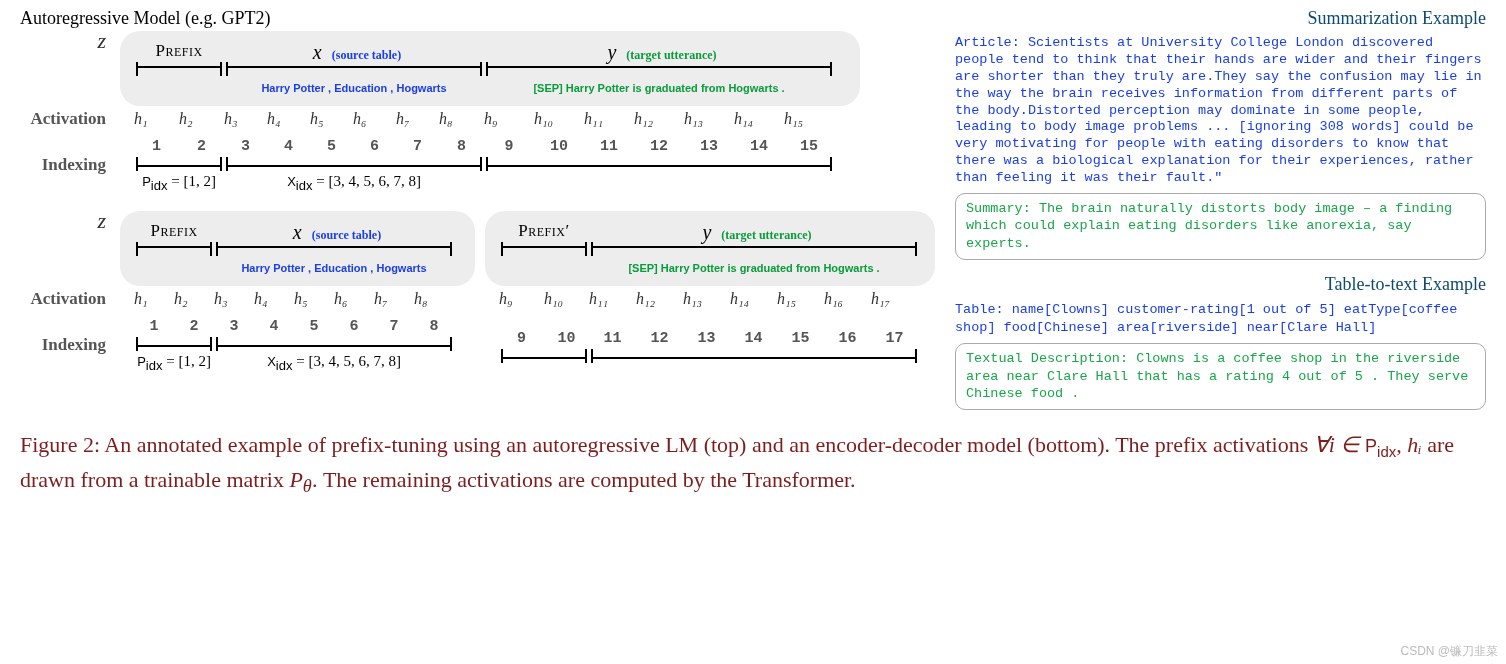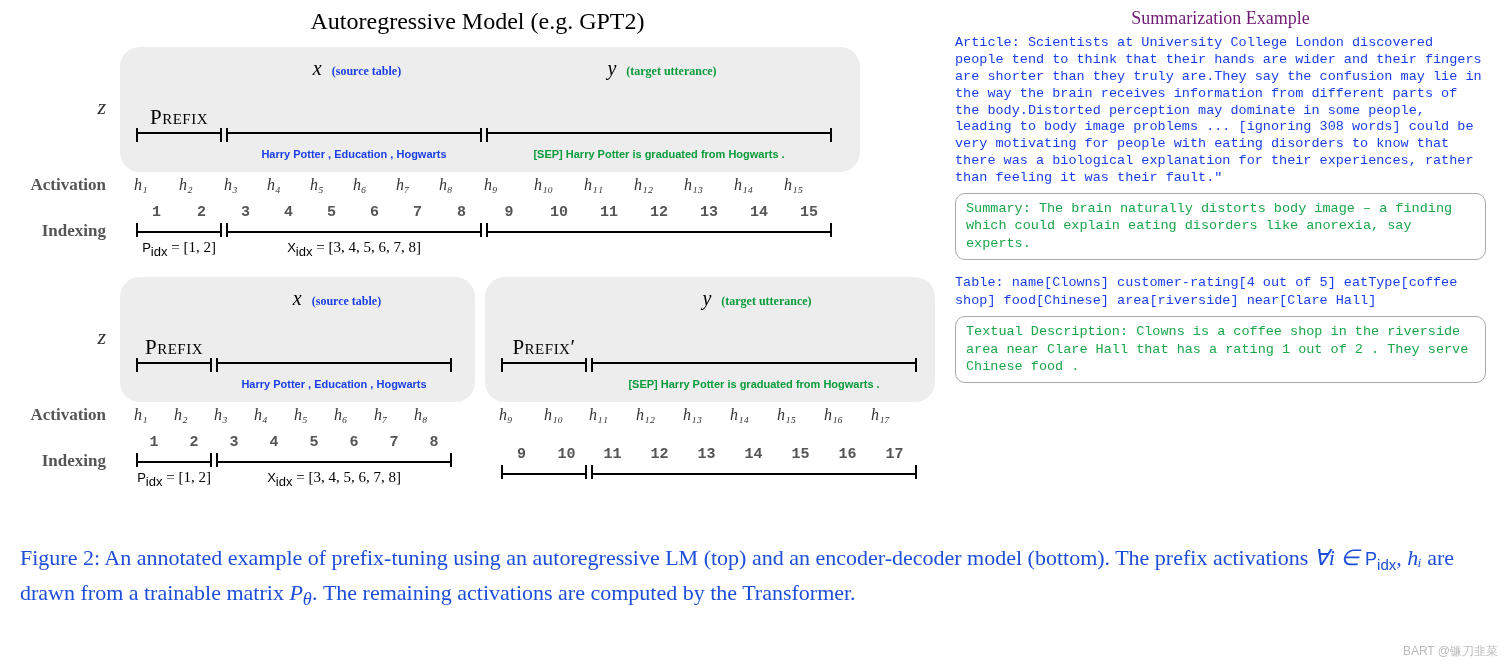--- a/index.html
+++ b/index.html
@@ -9,21 +9,21 @@
     width: 1506px;
     height: 664px;
     padding: 8px 20px;
     position: relative;
     font-size: 17px;
   }
   .main-row { display: flex; gap: 20px; }
   .left-col { flex: 1.6; }
   .right-col { flex: 1; font-family: 'Courier New', monospace; font-size: 13.5px; }
 
-  .model-title { text-align: center; font-size: 24px; margin-bottom: 12px; font-family: Georgia, serif; }
+  .model-title { text-align: left; font-size: 18px; margin-bottom: 2px; font-family: Georgia, serif; }
   .model-title-row { display:flex; }
   .model-title-row .spacer1 { width:490px; }
   .model-title-row .title2 { text-align:center; }
 
   .diagram-row { display: flex; align-items: center; margin-bottom: 6px; }
   .row-label {
     width: 100px; text-align: right; padding-right: 14px;
     font-family: Georgia, serif; color: #555; font-size: 17px;
   }
   .row-label.italic { font-style: italic; color: #333; font-size: 22px; }
@@ -31,21 +31,21 @@
 
   .panel {
     background: #ededed; border-radius: 20px; padding: 10px 14px 8px 14px;
     position: relative; display: inline-block;
   }
   .panel-row1 { width: 740px; }
   .panel-row2 { width: 355px; }
   .panel-row2b { width: 450px; margin-left: 10px; }
 
   .section-labels { display: flex; font-family: Georgia, serif; font-size: 16px; padding-bottom:2px; }
-  .prefix-lbl { font-variant: small-caps; font-size:21px; letter-spacing:0.5px;margin-top:48px; }
+  .prefix-lbl { font-variant: small-caps; font-size:17px; letter-spacing:0.5px; }
   .var-lbl { font-style: italic; font-size: 20px; padding: 0 6px; }
   .anno { font-size: 12px; }
   .blue { color: #1a3ee8; font-weight: bold; }
   .green { color: #0a9b3b; font-weight: bold; }
 
   .top-brackets { display:flex; height:12px; }
   .tbrk { border-top:2px solid #000; border-left:2px solid #000; border-right:2px solid #000; height:10px; margin:0 2px; position:relative; }
   .tbrk::before, .tbrk::after { content:''; position:absolute; top:-6px; width:2px; height:6px; background:#000; }
   .tbrk::before { left:-2px; } .tbrk::after { right:-2px; }
 
@@ -58,32 +58,32 @@
 
   .bot-brackets { display:flex; height:12px; }
   .bbrk { border-bottom:2px solid #000; border-left:2px solid #000; border-right:2px solid #000; height:10px; margin:0 2px; position:relative; }
   .bbrk::before, .bbrk::after { content:''; position:absolute; bottom:-6px; width:2px; height:6px; background:#000; }
   .bbrk::before { left:-2px; } .bbrk::after { right:-2px; }
 
   .idx-labels { display:flex; font-family:Georgia, serif; font-size:15px; padding-top:4px; }
   .idx-labels .seg { text-align:center; }
   .idx-labels .sf { font-family: sans-serif; font-size:13px; }
 
-  .right-title { text-align:center; font-family:Georgia,serif; font-size:18px; margin-bottom:6px; color:#701a75; }
+  .right-title { text-align:right; font-family:Georgia,serif; font-size:18px; margin-bottom:6px; color:#0c4a6e; }
   .article-block { color:#1a3ee8; line-height:1.25; margin-bottom:6px; }
   .summary-block {
     border:1.5px solid #aaa; border-radius:10px; padding:6px 10px;
     color:#1aa64a; line-height:1.3; margin-bottom:14px;
   }
   .table-block { color:#1a3ee8; line-height:1.35; margin-bottom:6px; }
   .desc-block { border:1.5px solid #aaa; border-radius:10px; padding:6px 10px; color:#1aa64a; line-height:1.3; }
 
   .caption {
     font-family: Georgia, 'Times New Roman', serif;
-    font-size: 22px; line-height:1.5; margin-top:34px; color:#1d4ed8;
+    font-size: 22px; line-height:1.5; margin-top:18px; color:#7f1d1d;
     max-width: 1460px;
   }
   .caption .math { font-style: italic; }
   .caption .sf { font-family: sans-serif; font-style: normal; font-size:18px; }
 
   .watermark {
     position:absolute; bottom:4px; right:8px; color:#bbb;
     font-size:12px; font-family: sans-serif;
   }
 
@@ -302,22 +302,23 @@
       </div>
     </div>
 
   </div>
 
   <div class="right-col">
     <div class="right-title">Summarization Example</div>
     <div class="article-block">Article: Scientists at University College London discovered people tend to think that their hands are wider and their fingers are shorter than they truly are.They say the confusion may lie in the way the brain receives information from different parts of the body.Distorted perception may dominate in some people, leading to body image problems ... [ignoring 308 words] could be very motivating for people with eating disorders to know that there was a biological explanation for their experiences, rather than feeling it was their fault."</div>
     <div class="summary-block">Summary: The brain naturally distorts body image – a finding which could explain eating disorders like anorexia, say experts.</div>
 
-    <div class="table-block">Table:  name[Clowns] customer-rating[4 out of 5]  eatType[coffee shop] food[Chinese] area[riverside] near[Clare Hall]</div>
-    <div class="desc-block">Textual Description: Clowns is a coffee shop in the riverside area near Clare Hall that has a rating 1 out of 2 . They serve Chinese food .</div>
+    <div class="right-title">Table-to-text Example</div>
+    <div class="table-block">Table:  name[Clowns] customer-rating[1 out of 5]  eatType[coffee shop] food[Chinese] area[riverside] near[Clare Hall]</div>
+    <div class="desc-block">Textual Description: Clowns is a coffee shop in the riverside area near Clare Hall that has a rating 4 out of 5 . They serve Chinese food .</div>
   </div>
 </div>
 
 <div class="caption">
   <span>Figure 2:  An annotated example of prefix-tuning using an autoregressive LM (top) and an encoder-decoder model (bottom). The prefix activations </span><span class="math">∀i ∈ </span><span class="sf">P<sub>idx</sub></span><span class="math">, hᵢ</span><span> are drawn from a trainable matrix </span><span class="math">P<sub>θ</sub></span><span>. The remaining activations are computed by the Transformer.</span>
 </div>
 
-<div class="watermark">BART @镰刀韭菜</div>
+<div class="watermark">CSDN @镰刀韭菜</div>
 
 </body></html>

